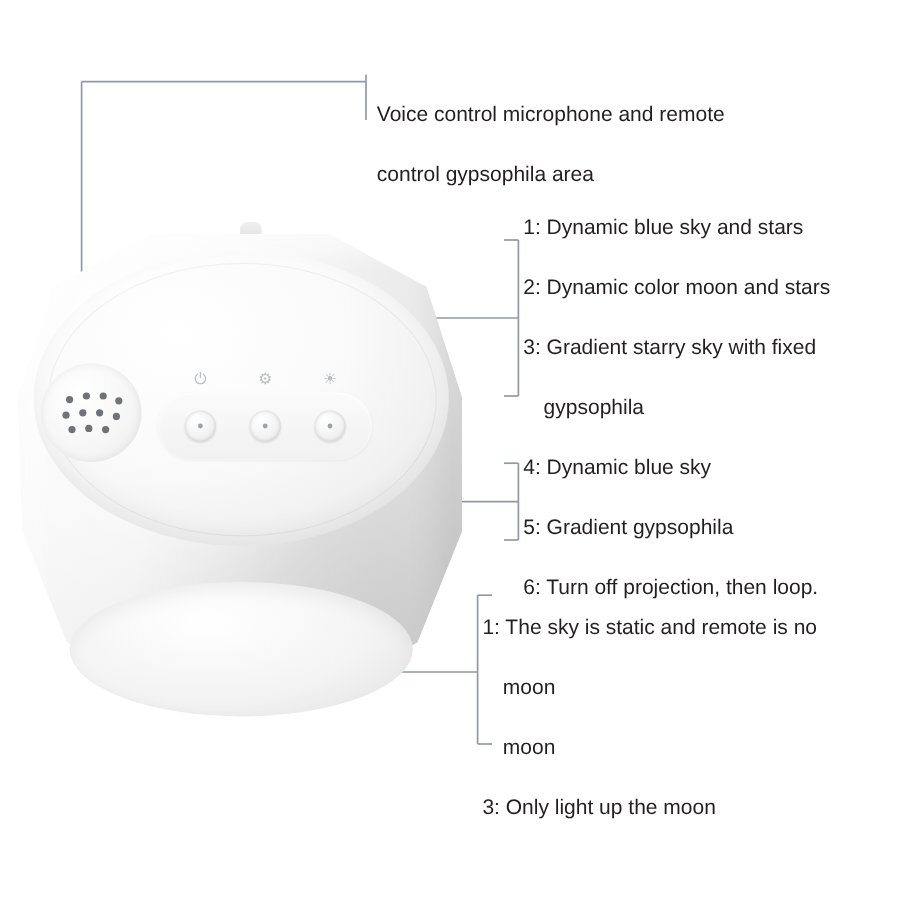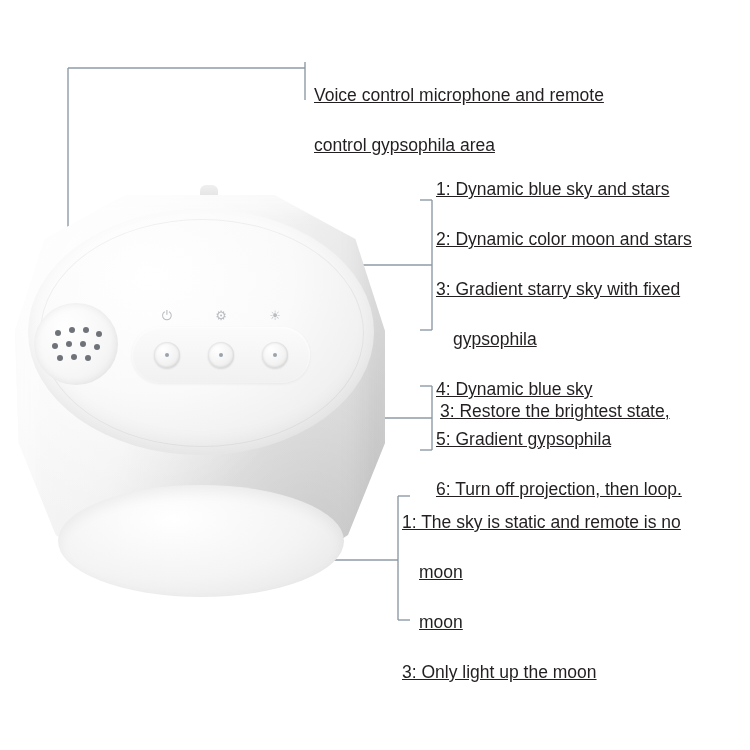--- a/index.html
+++ b/index.html
@@ -183,21 +183,21 @@
   .g3 { left: 130px; }
 
   
   .callout {
     position: absolute;
     font-size: 17.5px;
     line-height: 25px;
     color: #231f20;
     white-space: pre-line;
   }
-  .callout .line { display: block; text-decoration: underline; }
+  .callout .line { display: block; }
   .indent { padding-left: 17px; }
 
   #callout-mic   { left: 314px; top: 58px;  width: 400px; }
   #callout-modes { left: 436px; top: 152px; width: 320px; }
   #callout-bright{ left: 440px; top: 374px; width: 310px; }
   #callout-moon  { left: 402px; top: 485px; width: 345px; }
 
   svg#lines {
     position: absolute;
     left: 0; top: 0;
@@ -288,21 +288,20 @@
     <span class="line">1: Dynamic blue sky and stars</span>
     <span class="line">2: Dynamic color moon and stars</span>
     <span class="line">3: Gradient starry sky with fixed</span>
     <span class="line indent">gypsophila</span>
     <span class="line">4: Dynamic blue sky</span>
     <span class="line">5: Gradient gypsophila</span>
     <span class="line">6: Turn off projection, then loop.</span>
   </div>
 
   <div class="callout" id="callout-bright">
-    <span class="line">3: Restore the brightest state,</span>
   </div>
 
   <div class="callout" id="callout-moon">
     <span class="line">1: The sky is static and remote is no</span>
     <span class="line indent">moon</span>
     <span class="line indent">moon</span>
     <span class="line">3: Only light up the moon</span>
     
     
   </div>

